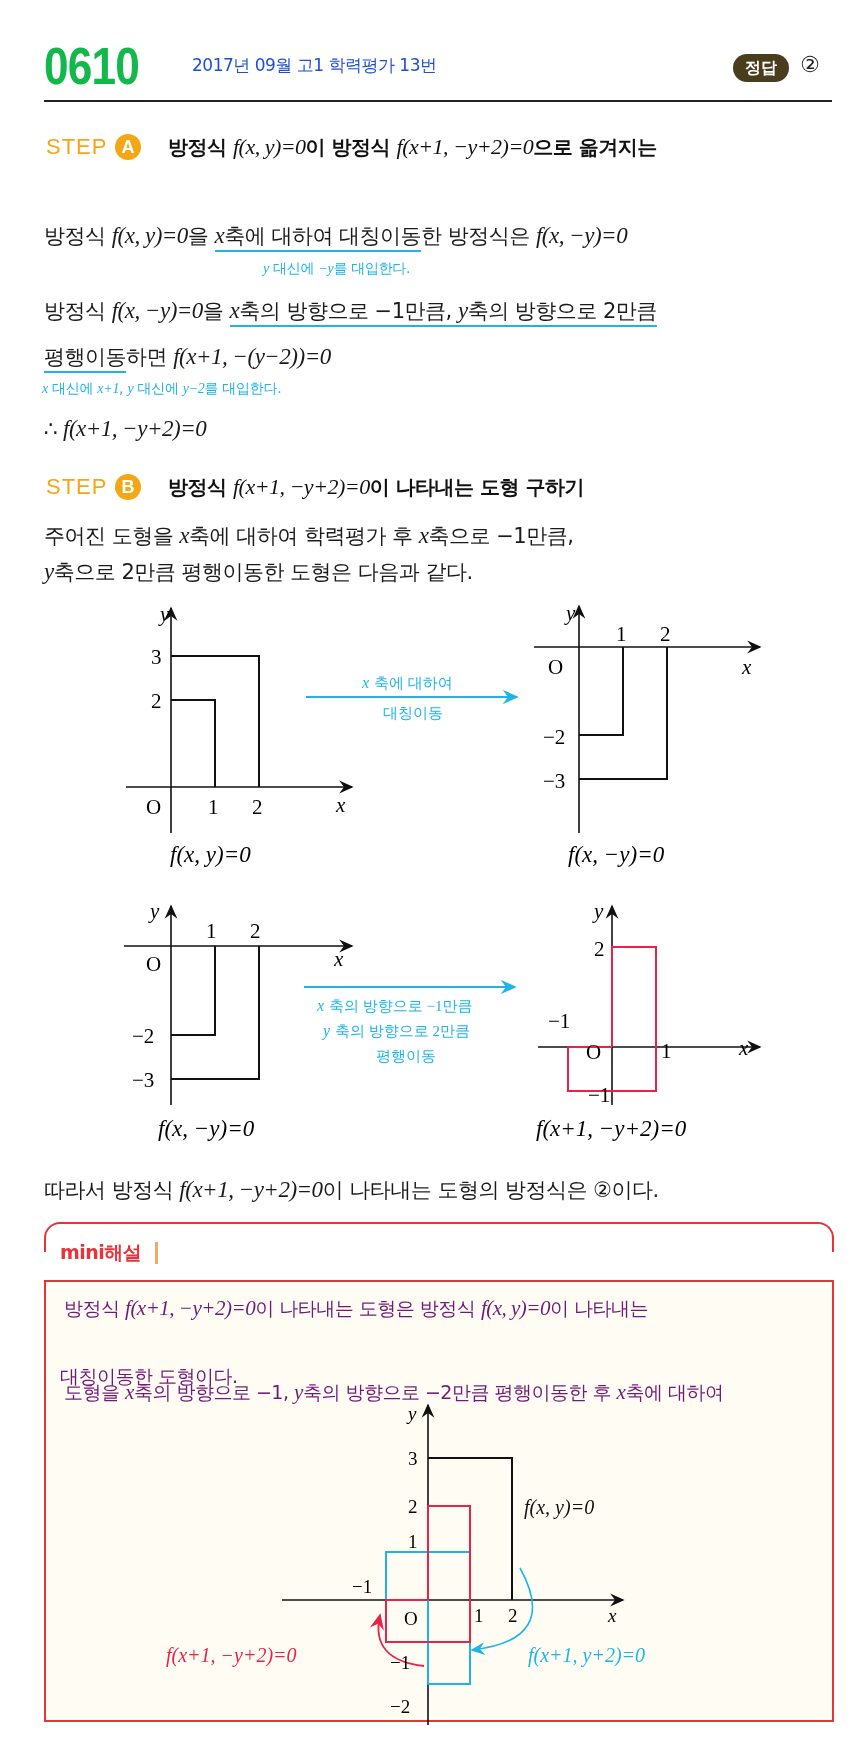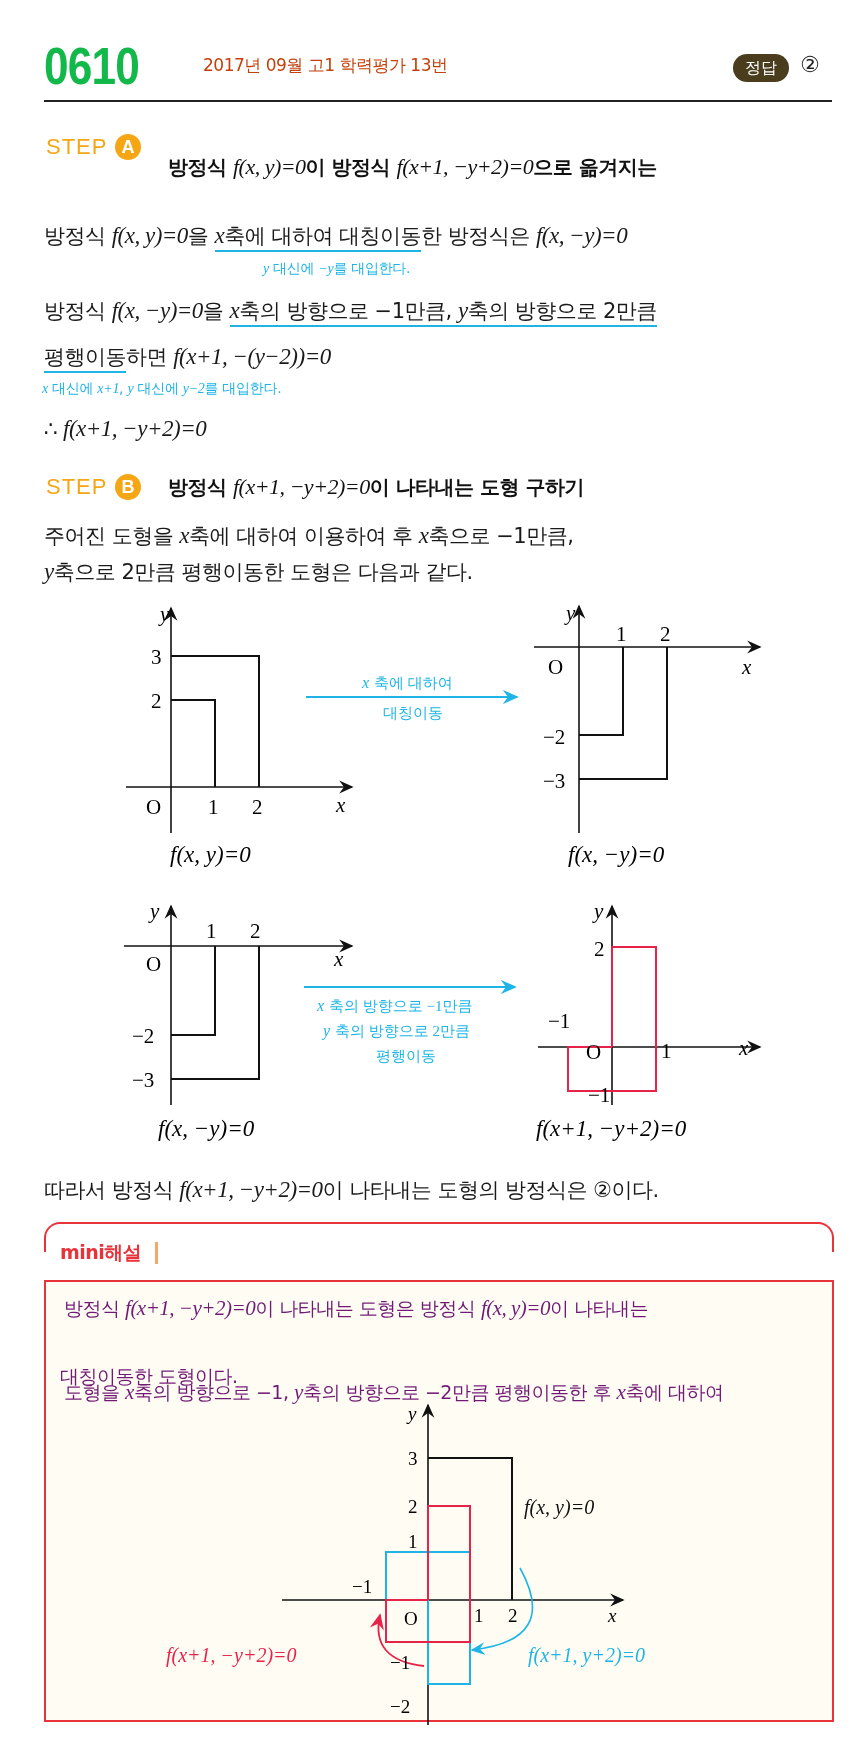--- a/index.html
+++ b/index.html
@@ -3,22 +3,22 @@
 <meta charset="utf-8">
 <style>
   * { box-sizing: border-box; margin: 0; padding: 0; }
   html, body { width: 867px; height: 1750px; background: #ffffff; overflow: hidden; }
   body { position: relative; font-family: "DejaVu Sans", "Liberation Sans", sans-serif; color: #1a1a1a; }
   .abs { position: absolute; }
   .math { font-family: "Liberation Serif", "DejaVu Serif", serif; font-style: italic; }
 
   
   .prob-num { left: 44px; top: 36px; font-family: "Liberation Sans", sans-serif; font-weight: bold; font-size: 52px; color: #12b84a; letter-spacing: -1px; transform: scaleX(0.85); transform-origin: left; line-height: 60px; }
-  .prob-src { left: 192px; top: 54px; font-size: 17px; color: #c2410c; letter-spacing: -0.5px; margin-left: 11px; }
-  .answer-badge { left: 733px; top: 54px; width: 56px; height: 28px; border-radius: 14px; background: #4a3d1e; color: #fff; font-size: 16px; font-weight: normal; text-align: center; line-height: 28px; }
+  .prob-src { left: 192px; top: 54px; font-size: 17px; color: #1d4ed8; letter-spacing: -0.5px; }
+  .answer-badge { left: 733px; top: 54px; width: 56px; height: 28px; border-radius: 14px; background: #4a3d1e; color: #fff; font-size: 16px; font-weight: bold; text-align: center; line-height: 28px; }
   .answer-val { left: 800px; top: 52px; font-size: 22px; color: #222; }
   .header-rule { left: 44px; top: 100px; width: 788px; height: 2px; background: #222; }
 
   
   .step-label { font-family: "Liberation Sans", sans-serif; font-size: 22px; color: #f5a614; letter-spacing: 1px; display:flex; align-items:center; gap: 8px; }
   .step-circle { display:inline-block; width: 26px; height: 26px; border-radius: 50%; background: #f5a614; color: #fff; font-weight: bold; font-size: 18px; text-align:center; line-height: 26px; }
   .step-title { font-size: 20px; font-weight: bold; color: #111; letter-spacing: -0.5px; line-height: 38px; }
   .body-text { font-size: 21px; color: #1a1a1a; letter-spacing: -0.5px; white-space: nowrap; }
   .note-cyan { font-size: 14px; color: #1eb4e6; letter-spacing: -0.3px; white-space: nowrap; }
   .ul-cyan { border-bottom: 2px solid #1eb4e6; padding-bottom: 2px; }
@@ -38,21 +38,21 @@
 <div class="abs prob-num">0610</div>
 <div class="abs prob-src">2017년 09월 고1 학력평가 13번</div>
 <div class="abs answer-badge">정답</div>
 <div class="abs answer-val">②</div>
 <div class="abs header-rule"></div>
 
 <div class="abs step-label" style="left:46px; top:134px;">
   <span>STEP</span>
   <span class="step-circle">A</span>
 </div>
-<div class="abs step-title" style="left:168px; top:128px;margin-top:20px;">
+<div class="abs step-title" style="left:168px; top:128px;">
   <div><span>방정식 </span><span class="math" style="font-weight:normal;font-size:22px">f(x, y)=0</span><span>이 방정식 </span><span class="math" style="font-weight:normal;font-size:22px">f(x+1, −y+2)=0</span><span>으로 옮겨지는</span></div>
 </div>
 
 <div class="abs body-text" style="left:44px; top:222px;">
   <span>방정식 </span><span class="math" style="font-size:23px">f(x, y)=0</span><span>을 </span><span class="ul-cyan"><span class="math" style="font-size:23px">x</span><span>축에 대하여 대칭이동</span></span><span>한 방정식은 </span><span class="math" style="font-size:23px">f(x, −y)=0</span>
 </div>
 <div class="abs note-cyan" style="left:263px; top:260px;">
   <span class="math">y</span><span> 대신에 </span><span class="math">−y</span><span>를 대입한다.</span>
 </div>
 
@@ -70,21 +70,21 @@
 </div>
 
 <div class="abs step-label" style="left:46px; top:474px;">
   <span>STEP</span>
   <span class="step-circle">B</span>
 </div>
 <div class="abs step-title" style="left:168px; top:468px;">
   <span>방정식 </span><span class="math" style="font-weight:normal;font-size:22px">f(x+1, −y+2)=0</span><span>이 나타내는 도형 구하기</span>
 </div>
 <div class="abs body-text" style="left:44px; top:522px;">
-  <span>주어진 도형을 </span><span class="math" style="font-size:23px">x</span><span>축에 대하여 이용하여 후 </span><span class="math" style="font-size:23px">x</span><span>축으로 −1만큼,</span>
+  <span>주어진 도형을 </span><span class="math" style="font-size:23px">x</span><span>축에 대하여 학력평가 후 </span><span class="math" style="font-size:23px">x</span><span>축으로 −1만큼,</span>
 </div>
 <div class="abs body-text" style="left:44px; top:558px;">
   <span class="math" style="font-size:23px">y</span><span>축으로 2만큼 평행이동한 도형은 다음과 같다.</span>
 </div>
 
 <svg class="abs" style="left:0; top:590px;" width="867" height="560" viewBox="0 590 867 560">
   <defs>
     <marker id="ahk" markerWidth="10" markerHeight="10" refX="8" refY="5" orient="auto">
         <path d="M0,1 L9,5 L0,9 L3,5 Z" fill="#111"></path>
       </marker>

